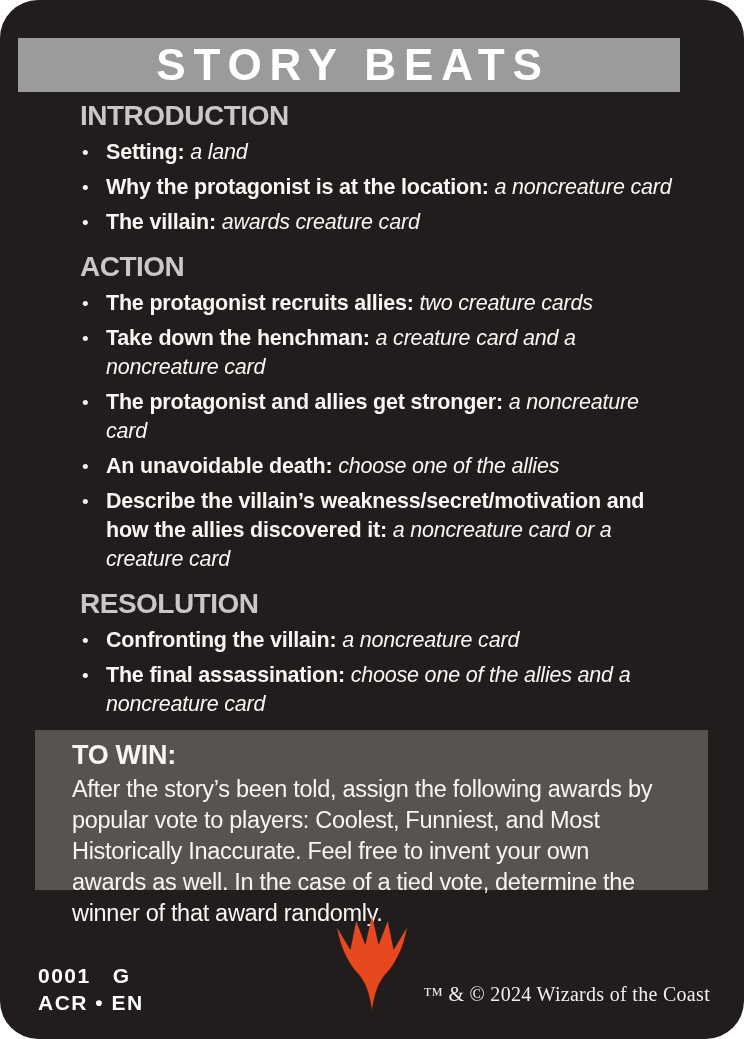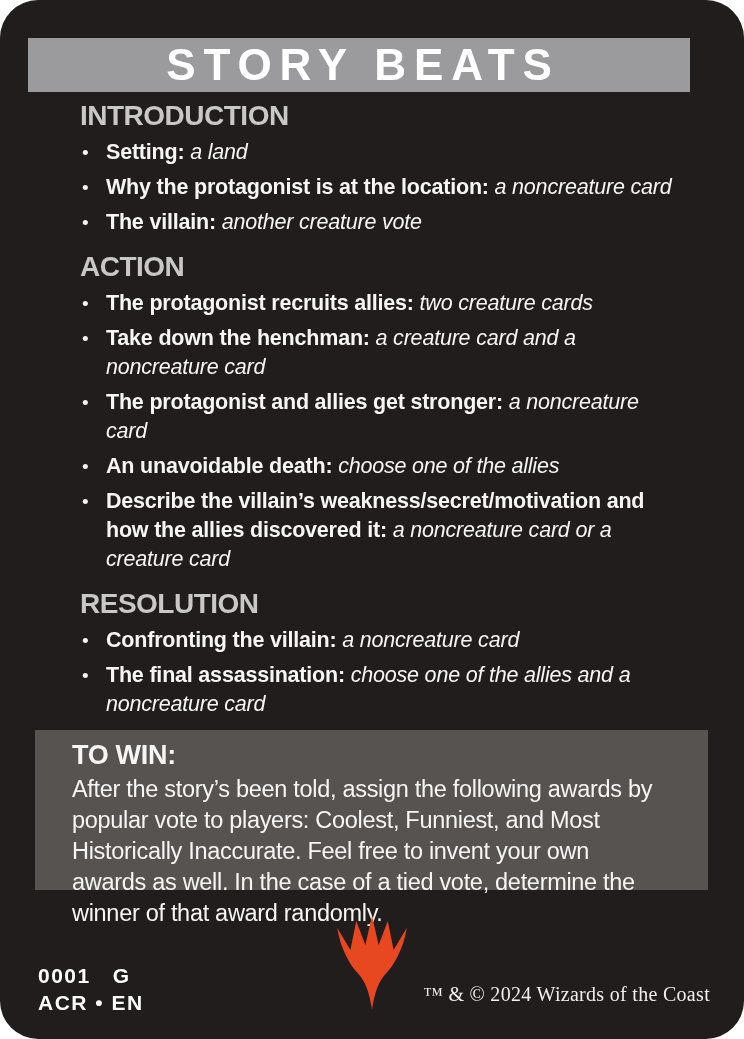--- a/index.html
+++ b/index.html
@@ -5,21 +5,21 @@
   html,body{margin:0;padding:0;background:#ffffff;}
   body{width:744px;height:1039px;position:relative;font-family:"Liberation Sans","DejaVu Sans",sans-serif;}
   .card{
     position:absolute;inset:0;
     background:var(--card-bg,#211d1c);
     border-radius:38px;
     overflow:hidden;
   }
   
   .title-bar{
-    position:absolute;left:28px;top:38px;width:662px;height:54px;
+    position:absolute;left:18px;top:38px;width:662px;height:54px;
     background:var(--title-bar,#9b9b9d);
     display:flex;align-items:center;justify-content:center;text-align:center;
   }
   .title-bar span{
     color:#ffffff;font-weight:700;font-size:44px;letter-spacing:.18em;
     text-indent:.18em;line-height:1;
   }
   
   .content{
     position:absolute;left:80px;top:100px;width:592px;
@@ -81,21 +81,21 @@
         <li>
           <span class="lb">Setting:</span>
           <span class="ds">a land</span>
         </li>
         <li>
           <span class="lb">Why the protagonist is at the location:</span>
           <span class="ds">a noncreature card</span>
         </li>
         <li>
           <span class="lb">The villain:</span>
-          <span class="ds">another creature vote</span>
+          <span class="ds">awards creature card</span>
         </li>
       </ul>
     </section>
 
     <section>
       <h2>ACTION</h2>
       <ul>
         <li>
           <span class="lb">The protagonist recruits allies:</span>
           <span class="ds">two creature cards</span>

